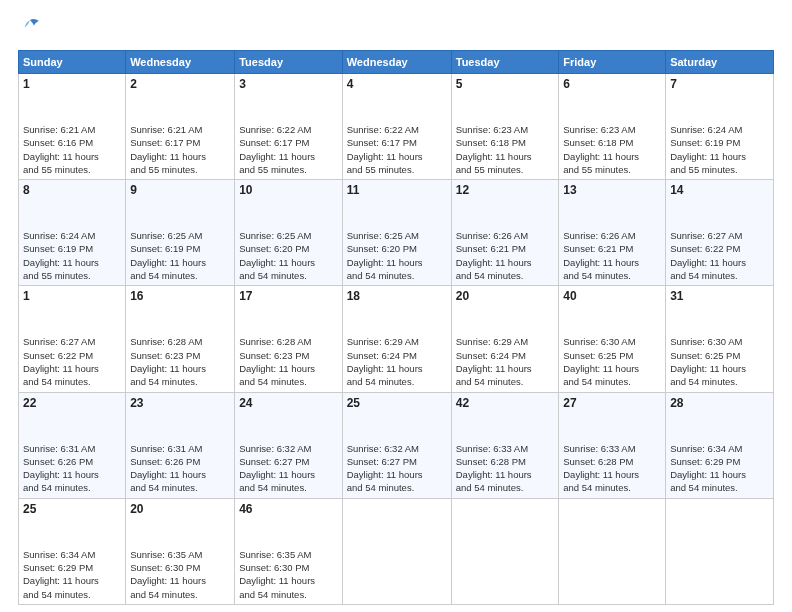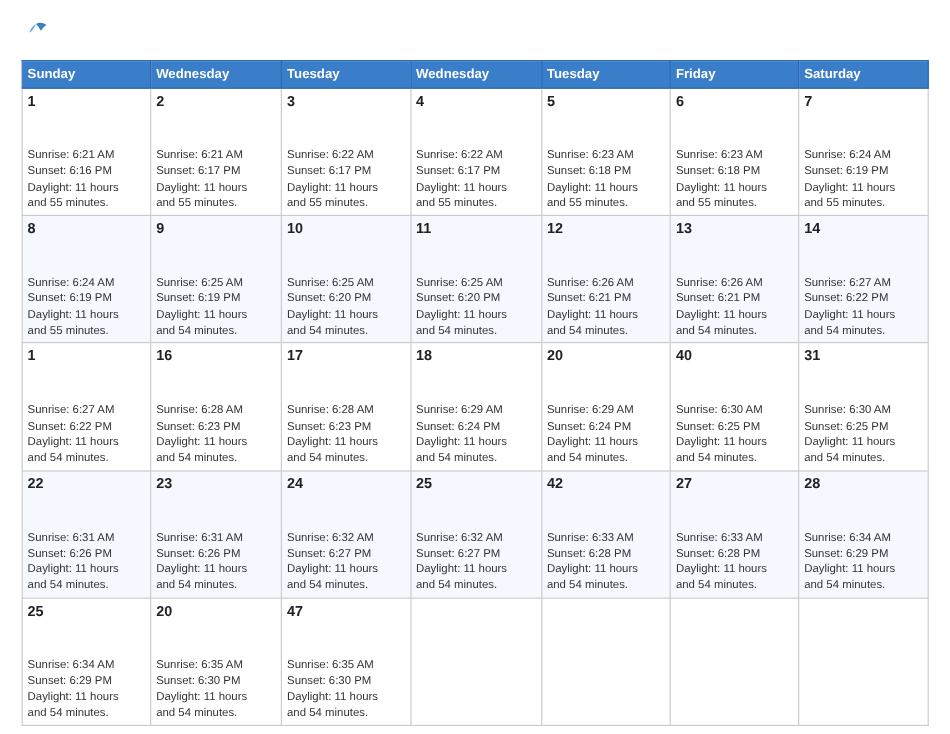--- a/index.html
+++ b/index.html
@@ -257,21 +257,21 @@
         <tr>
           <td>
             <span class="day-num">25</span>
             <div class="day-info">Sunrise: 6:34 AM<br>Sunset: 6:29 PM<br>Daylight: 11 hours<br>and 54 minutes.</div>
           </td>
           <td>
             <span class="day-num">20</span>
             <div class="day-info">Sunrise: 6:35 AM<br>Sunset: 6:30 PM<br>Daylight: 11 hours<br>and 54 minutes.</div>
           </td>
           <td>
-            <span class="day-num">47</span>
+            <span class="day-num">46</span>
             <div class="day-info">Sunrise: 6:35 AM<br>Sunset: 6:30 PM<br>Daylight: 11 hours<br>and 54 minutes.</div>
           </td>
           <td class="empty-cell"></td>
           <td class="empty-cell"></td>
           <td class="empty-cell"></td>
           <td class="empty-cell"></td>
         </tr>
       </tbody>
   </table>
 </div>

